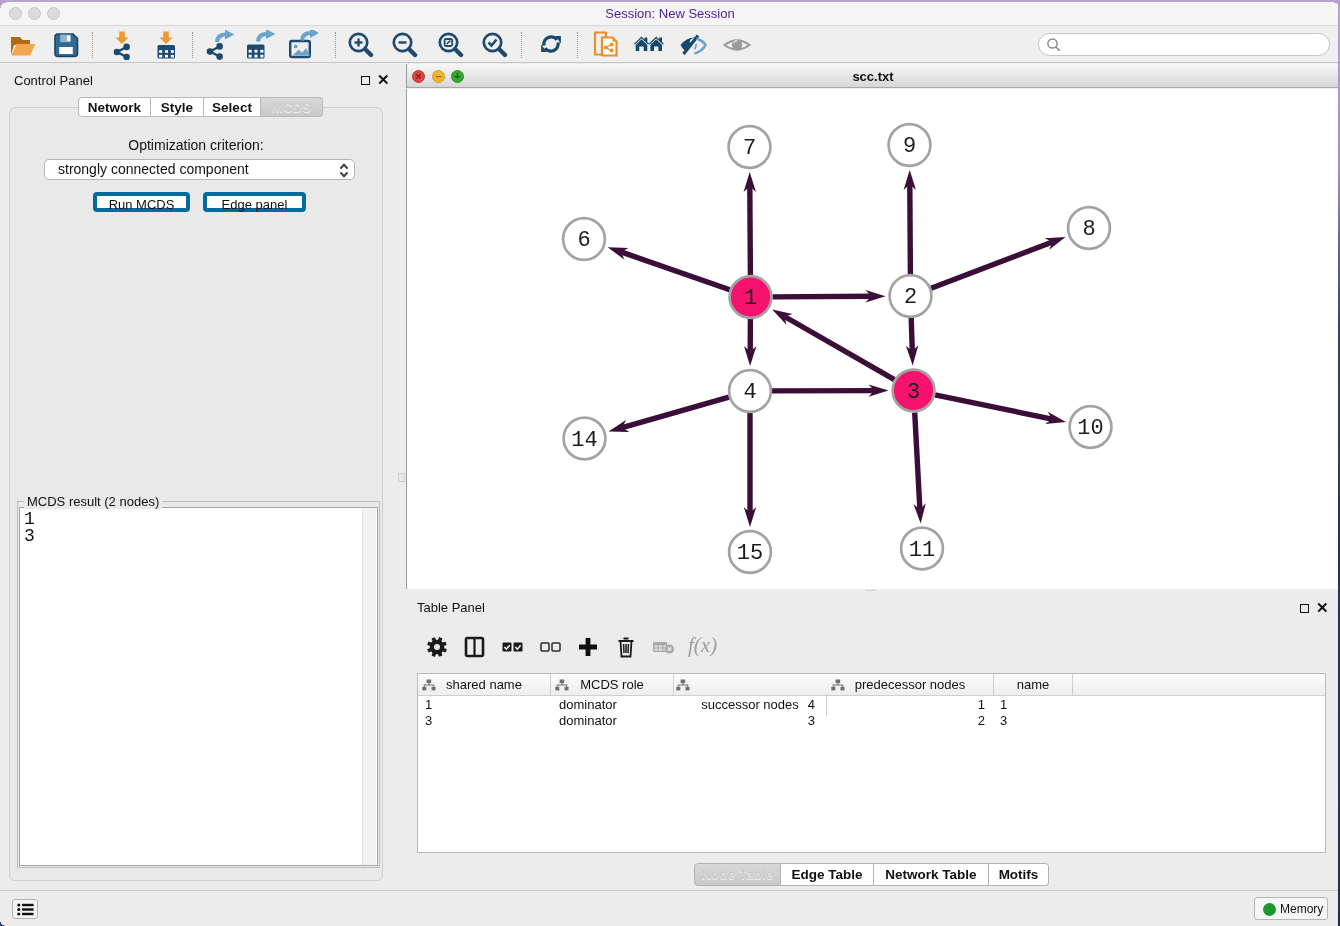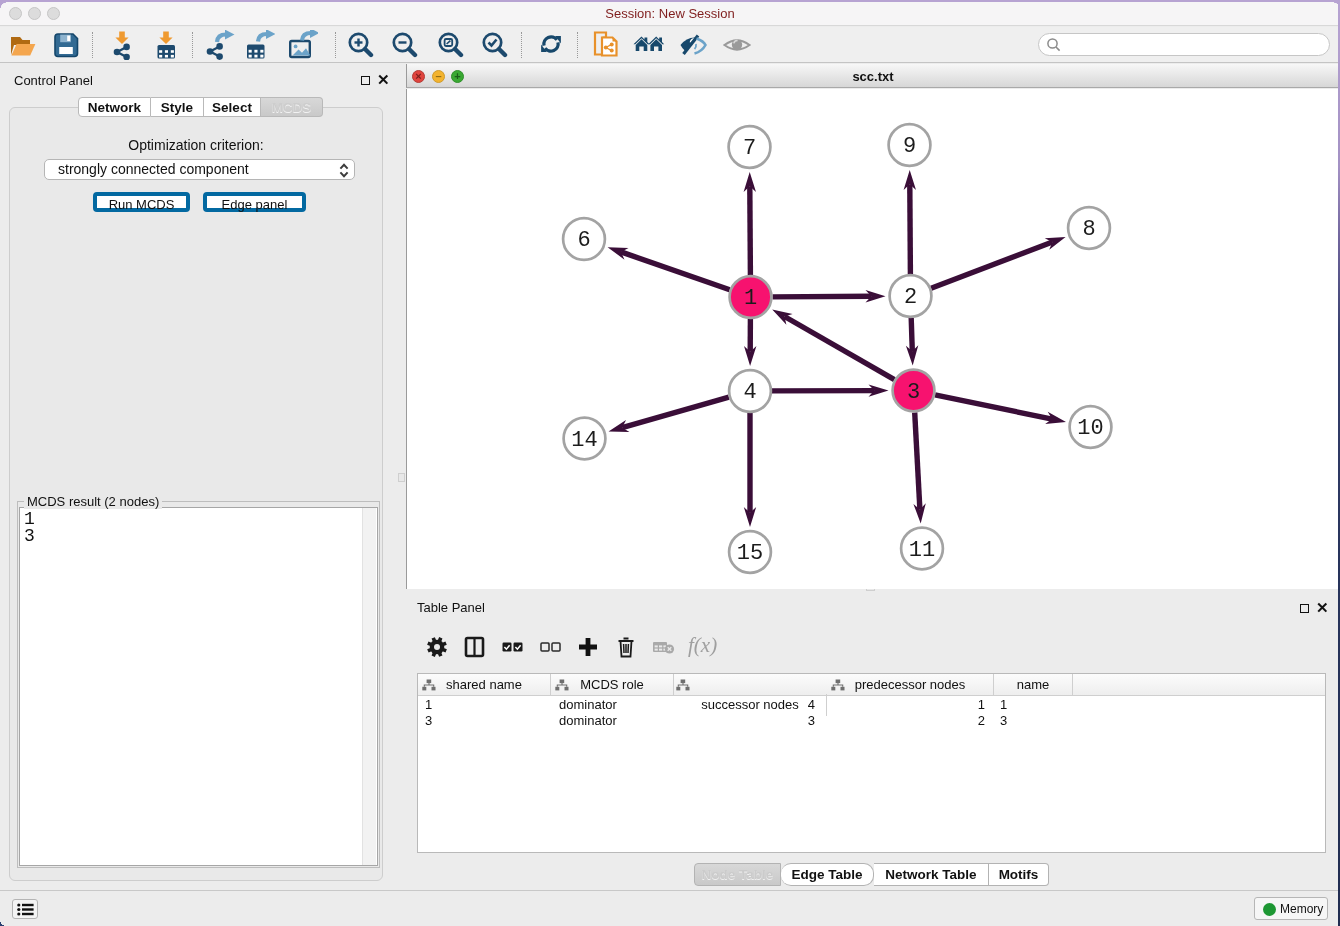--- a/index.html
+++ b/index.html
@@ -1,20 +1,20 @@
 <!DOCTYPE html>
 <html><head><meta charset="utf-8">
 <style>
   * { margin:0; padding:0; box-sizing:border-box; }
   html,body { width:1340px; height:926px; overflow:hidden; }
   body { font-family:"Liberation Sans", sans-serif; background:#ececec; position:relative; }
   .abs { position:absolute; }
   .titlebar { left:0; top:2px; width:1340px; height:24px; background:#f6f5f6; border-bottom:1px solid #d8d8d8; }
   .tl-gray { width:13px; height:13px; border-radius:50%; background:#dcdcdc; border:1px solid #c6c6c6; top:7px; }
-  .wtitle { width:100%; text-align:center; top:6px; font-size:13px; color:#7f1d1d; }
+  .wtitle { width:100%; text-align:center; top:6px; font-size:13px; color:#4c1d95; }
   .toolbar { left:0; top:27px; width:1340px; height:36px; background:#efefef; border-bottom:1px solid #c4c4c4; }
   .sep { top:5px; width:1px; height:26px; border-left:1px dotted #999; }
   .searchbox { left:1038px; top:6px; width:292px; height:23px; background:#fff; border:1px solid #c6c6c6; border-radius:12px; }
   
   .cp-head { left:14px; top:73px; font-size:13px; color:#111; }
   .float-ic { width:9px; height:9px; border:1.6px solid #111; top:76px; }
   .close-ic { top:71px; font-size:15px; font-weight:bold; color:#111; }
   .tabbox { top:97px; height:20px; background:#fff; border:1px solid #b9b9b9; border-left:none; font-size:13.5px; font-weight:bold; color:#111; text-align:center; line-height:19px; }
   .tabsel { background:linear-gradient(#d8d8d8,#c9c9c9); color:#cdcdcd; text-shadow:0 1px 0 #f2f2f2; }
   .cp-body { left:9px; top:107px; width:374px; height:774px; border:1px solid #cdcdcd; border-radius:6px; background:#e9e9e9; }
@@ -341,21 +341,21 @@
 <div class="trow" style="left:559px;top:697px;">dominator</div>
 <div class="trow" style="left:750px;top:697px;width:65px;text-align:right;">4</div>
 <div class="trow" style="left:920px;top:697px;width:65px;text-align:right;">1</div>
 <div class="trow" style="left:1000px;top:697px;">1</div>
 <div class="trow" style="left:425px;top:713px;">3</div>
 <div class="trow" style="left:559px;top:713px;">dominator</div>
 <div class="trow" style="left:750px;top:713px;width:65px;text-align:right;">3</div>
 <div class="trow" style="left:920px;top:713px;width:65px;text-align:right;">2</div>
 <div class="trow" style="left:1000px;top:713px;">3</div>
 <div class="abs btab btabsel" style="left:694px;width:87px;">Node Table</div>
-<div class="abs btab" style="left:781px;width:93px;border-radius:10px;">Edge Table</div>
+<div class="abs btab" style="left:781px;width:93px;">Edge Table</div>
 <div class="abs btab" style="left:874px;width:115px;">Network Table</div>
 <div class="abs btab" style="left:989px;width:60px;border-radius:0 4px 4px 0;">Motifs</div>
 <div class="abs statusbar"></div>
 <div class="abs listbtn">
     <svg style="position:absolute;left:4px;top:3px" width="17" height="13" viewBox="0 0 17 13">
       <circle cx="1.8" cy="2" r="1.6" fill="#111"></circle>
       <rect x="5" y="0.8" width="11.6" height="2.4" fill="#111"></rect>
       <circle cx="1.8" cy="6.5" r="1.6" fill="#111"></circle>
       <rect x="5" y="5.3" width="11.6" height="2.4" fill="#111"></rect>
       <circle cx="1.8" cy="11" r="1.6" fill="#111"></circle>

